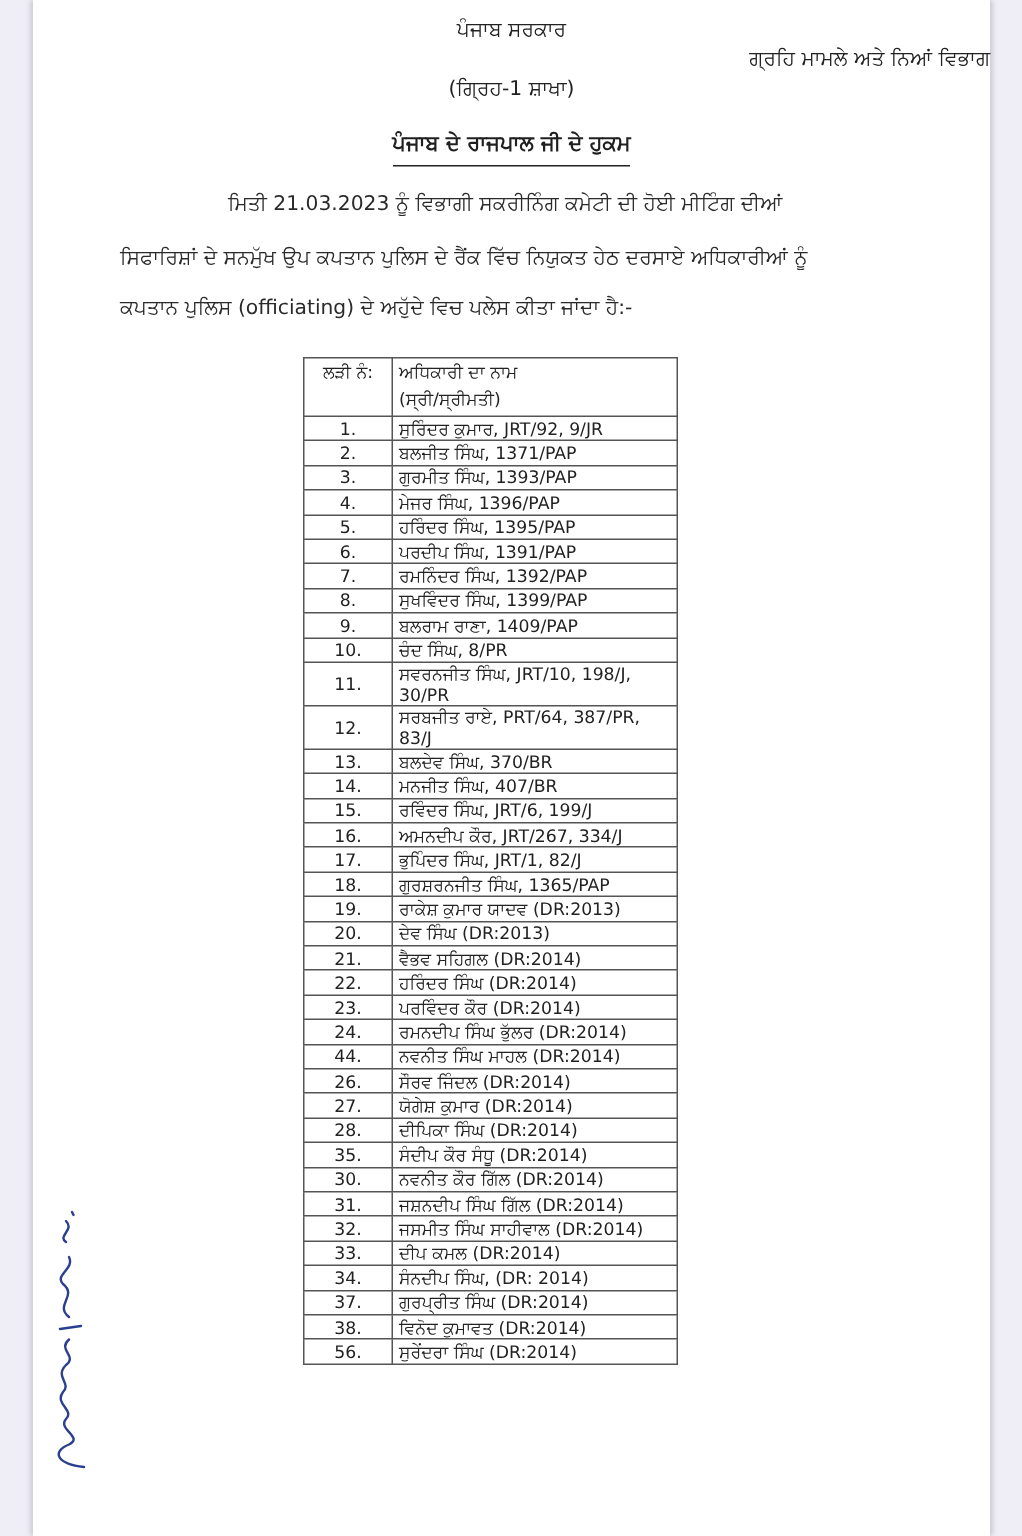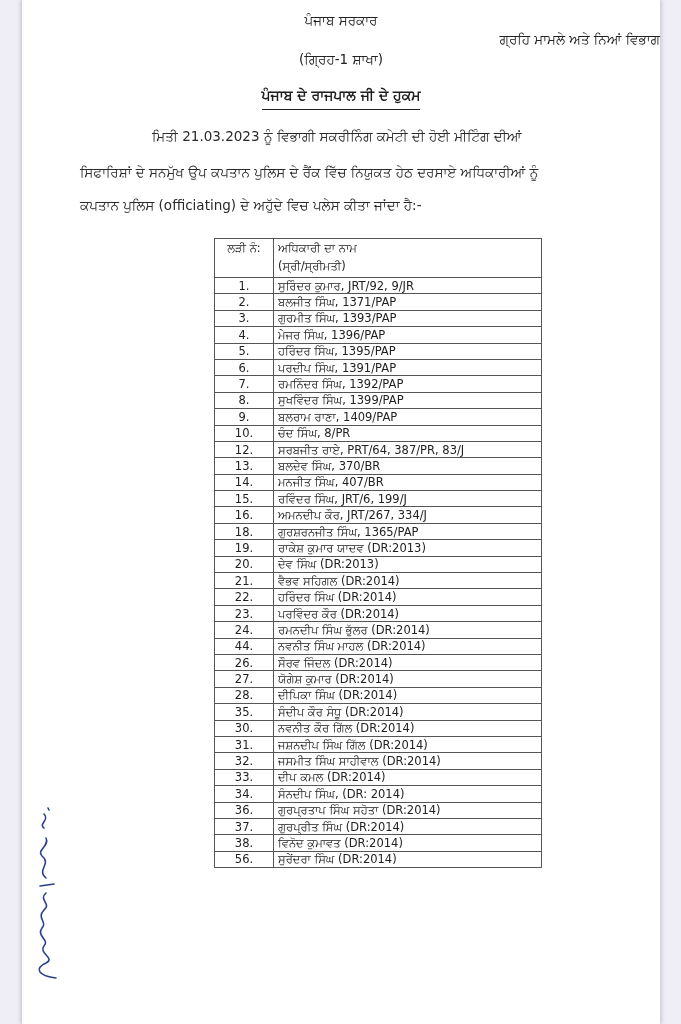--- a/index.html
+++ b/index.html
@@ -23,21 +23,21 @@
     position:absolute; top:85px; left:0; width:100%; text-align:center;
   }
   .order-title span {
     font-size:14px; font-weight:bold; border-bottom:1.5px solid #222; padding-bottom:6px;
   }
   .para { position:absolute; left:58px; width:560px; font-size:13.5px; color:#2a2a2a; white-space:nowrap; }
   .p1 { top:128px; left:130px; }
   .p2 { top:164px; }
   .p3 { top:197px; }
   table {
-    position:absolute; left:192px; top:238px; width:328px;
+    position:absolute; left:180px; top:238px; width:250px;
     border-collapse:collapse; font-size:11.5px; color:#222;
   }
   td, th { border:1px solid #555; padding:0 4px; font-weight:normal; }
   th { text-align:left; vertical-align:top; height:38px; line-height:18px; }
   th.sr { text-align:center; width:50px; }
   td { height:15.4px; line-height:14px; }
   td.sr { text-align:center; }
   .signature {
     position:absolute; left:4px; top:798px; width:40px; height:190px;
   }
@@ -102,40 +102,48 @@
         </tr>
         <tr>
           <td class="sr">9.</td>
           <td>ਬਲਰਾਮ ਰਾਣਾ,  1409/PAP</td>
         </tr>
         <tr>
           <td class="sr">10.</td>
           <td>ਚੰਦ ਸਿੰਘ, 8/PR</td>
         </tr>
         <tr>
+          <td class="sr">11.</td>
+          <td>ਸਵਰਨਜੀਤ ਸਿੰਘ, JRT/10, 198/J, 30/PR</td>
+        </tr>
+        <tr>
           <td class="sr">12.</td>
           <td>ਸਰਬਜੀਤ ਰਾਏ, PRT/64, 387/PR, 83/J</td>
         </tr>
         <tr>
           <td class="sr">13.</td>
           <td>ਬਲਦੇਵ ਸਿੰਘ, 370/BR</td>
         </tr>
         <tr>
           <td class="sr">14.</td>
           <td>ਮਨਜੀਤ ਸਿੰਘ, 407/BR</td>
         </tr>
         <tr>
           <td class="sr">15.</td>
           <td>ਰਵਿੰਦਰ ਸਿੰਘ, JRT/6, 199/J</td>
         </tr>
         <tr>
           <td class="sr">16.</td>
           <td>ਅਮਨਦੀਪ ਕੌਰ, JRT/267, 334/J</td>
         </tr>
         <tr>
+          <td class="sr">17.</td>
+          <td>ਭੁਪਿੰਦਰ ਸਿੰਘ, JRT/1, 82/J</td>
+        </tr>
+        <tr>
           <td class="sr">18.</td>
           <td>ਗੁਰਸ਼ਰਨਜੀਤ ਸਿੰਘ, 1365/PAP</td>
         </tr>
         <tr>
           <td class="sr">19.</td>
           <td>ਰਾਕੇਸ਼ ਕੁਮਾਰ ਯਾਦਵ (DR:2013)</td>
         </tr>
         <tr>
           <td class="sr">20.</td>
           <td>ਦੇਵ ਸਿੰਘ (DR:2013)</td>
@@ -188,24 +196,20 @@
           <td class="sr">32.</td>
           <td>ਜਸਮੀਤ ਸਿੰਘ ਸਾਹੀਵਾਲ (DR:2014)</td>
         </tr>
         <tr>
           <td class="sr">33.</td>
           <td>ਦੀਪ ਕਮਲ (DR:2014)</td>
         </tr>
         <tr>
           <td class="sr">34.</td>
           <td>ਸੰਨਦੀਪ ਸਿੰਘ, (DR: 2014)</td>
-        </tr>
-        <tr>
-          <td class="sr">36.</td>
-          <td>ਗੁਰਪ੍ਰਤਾਪ ਸਿੰਘ ਸਹੋਤਾ (DR:2014)</td>
         </tr>
         <tr>
           <td class="sr">37.</td>
           <td>ਗੁਰਪ੍ਰੀਤ ਸਿੰਘ (DR:2014)</td>
         </tr>
         <tr>
           <td class="sr">38.</td>
           <td>ਵਿਨੋਦ ਕੁਮਾਵਤ (DR:2014)</td>
         </tr>
         <tr>

